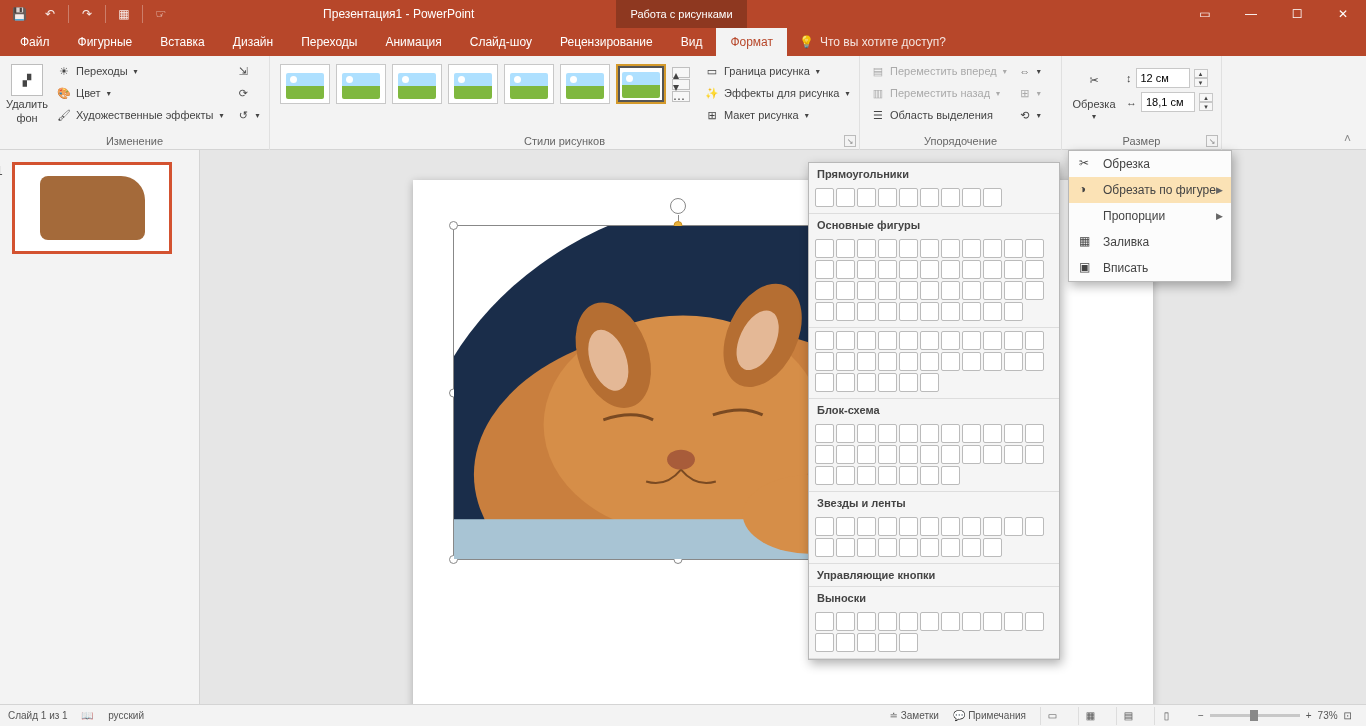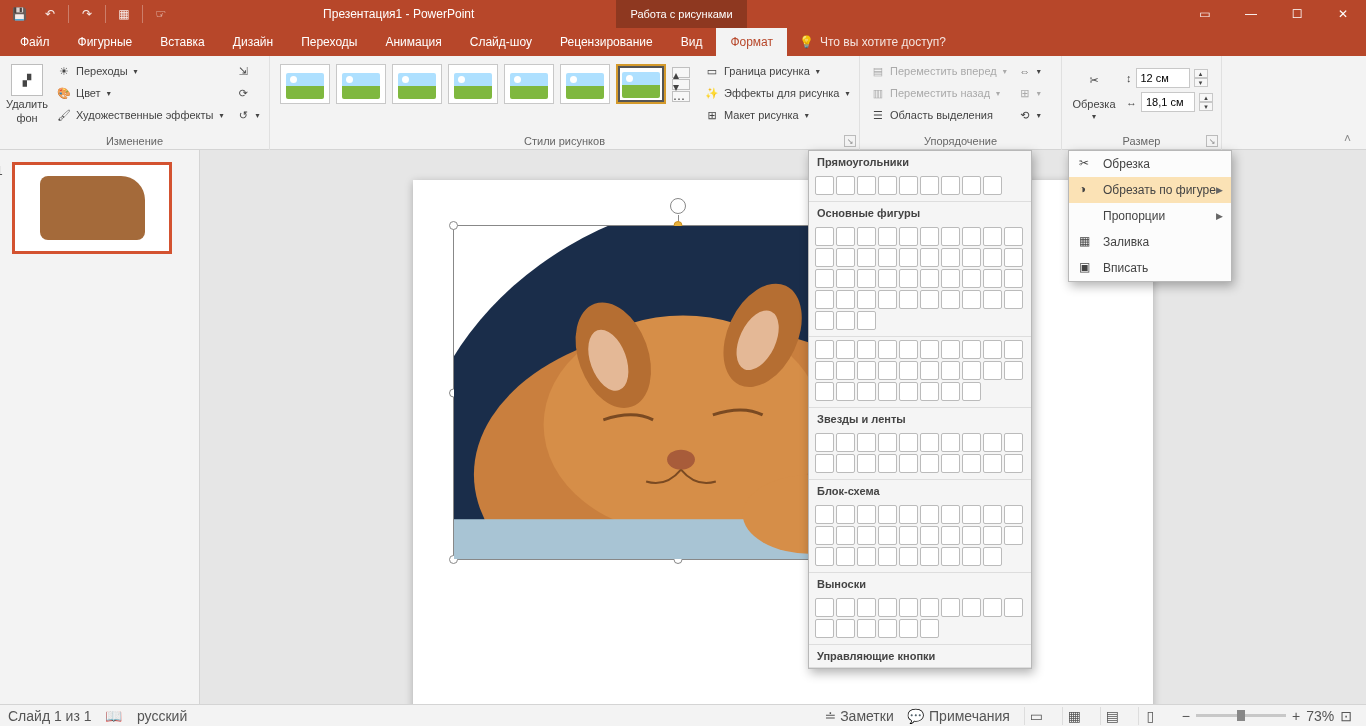--- a/index.html
+++ b/index.html
@@ -55,31 +55,31 @@
 .picbox .rot{position:absolute;left:50%;top:-28px;transform:translateX(-50%);width:16px;height:16px;border:1px solid #888;border-radius:50%;background:#fff;}
 .picbox .rot::before{content:"";position:absolute;left:50%;top:16px;width:1px;height:12px;background:#888;}
 .picbox .h{position:absolute;width:9px;height:9px;background:#fff;border:1px solid #888;border-radius:50%;}
 .h.tl{left:-5px;top:-5px}.h.tr{right:-5px;top:-5px}.h.bl{left:-5px;bottom:-5px}.h.br{right:-5px;bottom:-5px}
 .h.tm{left:50%;top:-5px;transform:translateX(-50%);background:#e8b03a;border-color:#cc8f1f;}
 .h.bm{left:50%;bottom:-5px;transform:translateX(-50%)}
 .h.ml{left:-5px;top:50%;transform:translateY(-50%)}
 .h.mr{right:-5px;top:50%;transform:translateY(-50%)}
 .catimg{width:100%;height:100%;clip-path:ellipse(80% 95% at 70% 85%);}
 .catimg svg{width:100%;height:100%;display:block;}
-.shape-popup{position:absolute;left:808px;top:150px;width:224px;background:#f5f5f5;border:1px solid #b8b8b8;box-shadow:2px 4px 10px rgba(0,0,0,.3);max-height:560px;overflow:auto;font-size:11px;}
+.shape-popup{position:absolute;left:808px;top:162px;width:252px;background:#f5f5f5;border:1px solid #b8b8b8;box-shadow:2px 4px 10px rgba(0,0,0,.3);max-height:560px;overflow:auto;font-size:11px;}
 .shape-popup .sect{border-bottom:1px solid #ddd;}
 .shape-popup .sect-h{font-weight:bold;padding:5px 8px;color:#444;}
 .shape-popup .grid{display:flex;flex-wrap:wrap;padding:3px 6px 6px;gap:2px;}
 .shape-popup .grid span{width:19px;height:19px;border:1px solid #bbb;border-radius:2px;background:#fff;}
 .crop-menu{position:absolute;left:1068px;top:150px;width:164px;background:#fcfcfc;border:1px solid #b8b8b8;box-shadow:2px 4px 10px rgba(0,0,0,.3);font-size:12px;}
 .crop-menu .item{display:flex;align-items:center;gap:8px;padding:5px 10px;position:relative;}
 .crop-menu .item.hl{background:#fbe2b5;}
 .crop-menu .item .ico{width:16px;height:16px;}
 .crop-menu .item .arr{position:absolute;right:8px;font-size:9px;color:#666;}
-.statusbar{height:22px;background:#f3f3f3;border-top:1px solid #d4d4d4;display:flex;align-items:center;font-size:14px;color:#555;padding:0 8px;gap:14px;}
+.statusbar{height:22px;background:#f3f3f3;border-top:1px solid #d4d4d4;display:flex;align-items:center;font-size:10px;color:#555;padding:0 8px;gap:14px;}
 .statusbar .spacer{flex:1;}
 .statusbar .vbtn{width:24px;height:18px;display:flex;align-items:center;justify-content:center;border-left:1px solid #ddd;}
 .statusbar .zoom{display:flex;align-items:center;gap:6px;padding:0 6px;}
 .statusbar .track{width:90px;height:3px;background:#c8c8c8;position:relative;}
 .statusbar .track::after{content:"";position:absolute;left:45%;top:-4px;width:8px;height:11px;background:#888;}
 .ribbon-collapse{position:absolute;right:6px;top:132px;width:16px;height:16px;color:#888;}
 </style>
 </head>
 <body>
 
@@ -420,20 +420,54 @@
         <span></span>
         <span></span>
         <span></span>
         <span></span>
         <span></span>
         <span></span>
         <span></span>
       </div>
     </div>
     <div class="sect">
+      <div class="sect-h">Блок-схема</div>
+      <div class="grid">
+        <span></span>
+        <span></span>
+        <span></span>
+        <span></span>
+        <span></span>
+        <span></span>
+        <span></span>
+        <span></span>
+        <span></span>
+        <span></span>
+        <span></span>
+        <span></span>
+        <span></span>
+        <span></span>
+        <span></span>
+        <span></span>
+        <span></span>
+        <span></span>
+        <span></span>
+        <span></span>
+        <span></span>
+        <span></span>
+        <span></span>
+        <span></span>
+        <span></span>
+        <span></span>
+        <span></span>
+        <span></span>
+        <span></span>
+      </div>
+    </div>
+    <div class="sect">
       <div class="sect-h">Звезды и ленты</div>
       <div class="grid">
         <span></span>
         <span></span>
         <span></span>
         <span></span>
         <span></span>
         <span></span>
         <span></span>
         <span></span>
@@ -445,52 +479,21 @@
         <span></span>
         <span></span>
         <span></span>
         <span></span>
         <span></span>
         <span></span>
         <span></span>
       </div>
     </div>
     <div class="sect">
-      <div class="sect-h">Блок-схема</div>
-      <div class="grid">
-        <span></span>
-        <span></span>
-        <span></span>
-        <span></span>
-        <span></span>
-        <span></span>
-        <span></span>
-        <span></span>
-        <span></span>
-        <span></span>
-        <span></span>
-        <span></span>
-        <span></span>
-        <span></span>
-        <span></span>
-        <span></span>
-        <span></span>
-        <span></span>
-        <span></span>
-        <span></span>
-        <span></span>
-        <span></span>
-        <span></span>
-        <span></span>
-        <span></span>
-        <span></span>
-        <span></span>
-        <span></span>
-        <span></span>
-      </div>
+      <div class="sect-h">Управляющие кнопки</div>
     </div>
     <div class="sect">
       <div class="sect-h">Выноски</div>
       <div class="grid">
         <span></span>
         <span></span>
         <span></span>
         <span></span>
         <span></span>
         <span></span>
@@ -498,23 +501,20 @@
         <span></span>
         <span></span>
         <span></span>
         <span></span>
         <span></span>
         <span></span>
         <span></span>
         <span></span>
         <span></span>
       </div>
-    </div>
-    <div class="sect">
-      <div class="sect-h">Управляющие кнопки</div>
     </div>
   </div>
 
 <div class="crop-menu">
   <div class="item">
       <span class="ico">✂</span>
       <span class="ul">Обрезка</span>
     </div>
   <div class="item hl">
       <span class="ico">◑</span>

